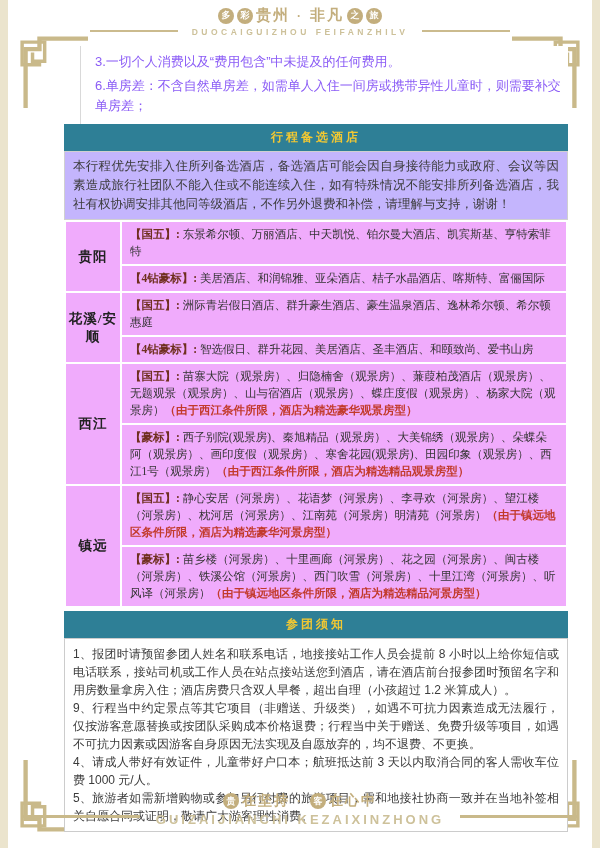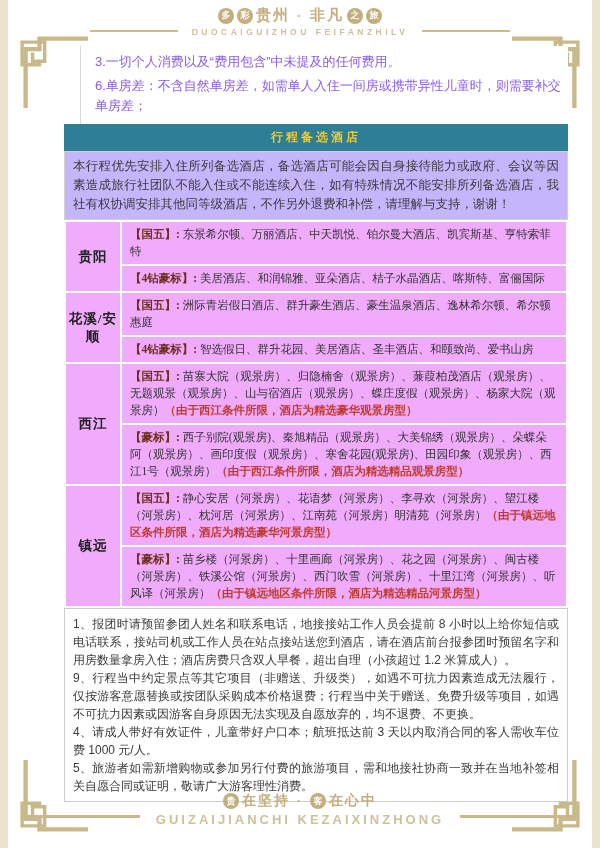--- a/index.html
+++ b/index.html
@@ -160,20 +160,21 @@
           </td>
         </tr>
         <tr>
           <td class="hcell">
             <span class="hlabel">【豪标】:</span><span>苗乡楼（河景房）、十里画廊（河景房）、花之园（河景房）、闽古楼（河景房）、铁溪公馆（河景房）、西门吹雪（河景房）、十里江湾（河景房）、听风译（河景房）</span><span class="hnote">（由于镇远地区条件所限，酒店为精选精品河景房型）</span>
           </td>
         </tr>
       </tbody>
     </table>
 
+    <div class="banner second">参团须知</div>
 
     <div class="notices">
       <p>1、报团时请预留参团人姓名和联系电话，地接接站工作人员会提前 8 小时以上给你短信或电话联系，接站司机或工作人员在站点接站送您到酒店，请在酒店前台报参团时预留名字和用房数量拿房入住；酒店房费只含双人早餐，超出自理（小孩超过 1.2 米算成人）。</p>
       <p>9、行程当中约定景点等其它项目（非赠送、升级类），如遇不可抗力因素造成无法履行，仅按游客意愿替换或按团队采购成本价格退费；行程当中关于赠送、免费升级等项目，如遇不可抗力因素或因游客自身原因无法实现及自愿放弃的，均不退费、不更换。</p>
       <p>4、请成人带好有效证件，儿童带好户口本；航班抵达前 3 天以内取消合同的客人需收车位费 1000 元/人。</p>
       <p>5、旅游者如需新增购物或参加另行付费的旅游项目，需和地接社协商一致并在当地补签相关自愿合同或证明，敬请广大游客理性消费。</p>
 
     </div>
 
   </div>

